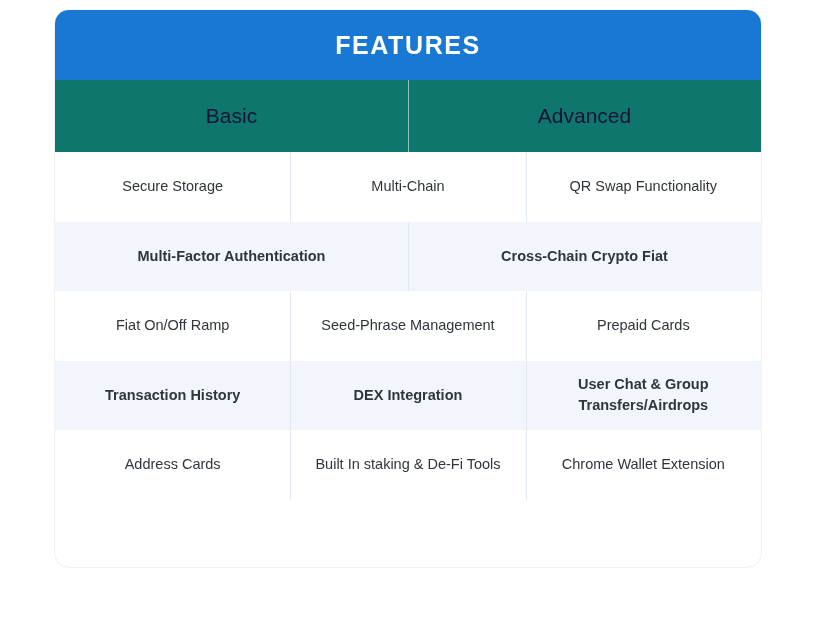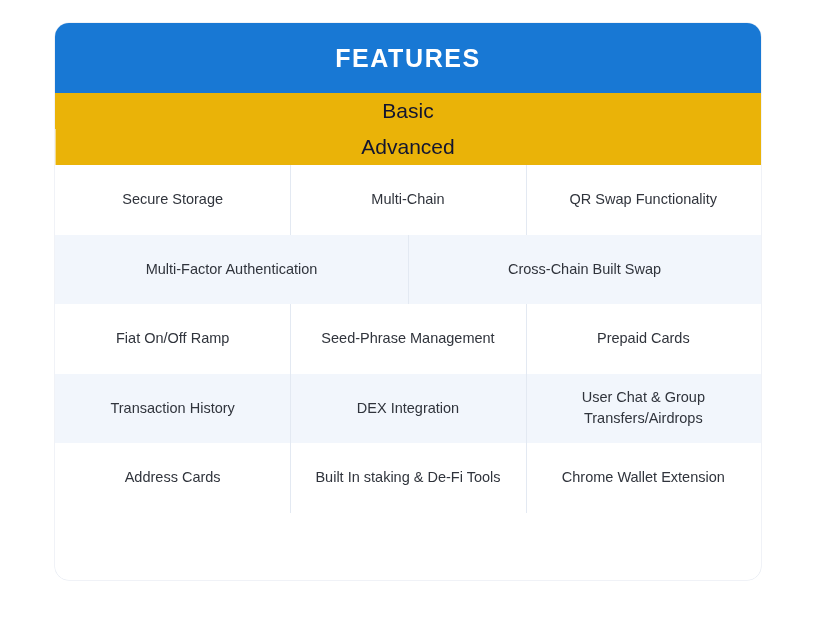--- a/index.html
+++ b/index.html
@@ -16,21 +16,21 @@
 
   .page {
     position: relative;
     width: 816px;
     height: 633px;
   }
 
   .features-card {
     position: absolute;
     left: 55px;
-    top: 23px;
+    top: 10px;
     width: 706px;
     height: 557px;
     border-radius: 14px;
     overflow: hidden;
     background: #ffffff;
     box-shadow: 0 0 0 0.5px rgba(200, 210, 225, 0.55);
   }
 
   
   .card-title {
@@ -44,22 +44,21 @@
     color: #ffffff;
     font-size: 25px;
     font-weight: bold;
     letter-spacing: 1.6px;
   }
 
   
   .col-head-row {
     display: flex;
     height: 72px;
-    background: #eab308;
-    flex-direction: column;
+    background: #0f766e;
   }
   .col-head {
     flex: 1 1 0;
     display: flex;
     align-items: center;
     justify-content: center;
     position: relative;
   }
   .col-head + .col-head::before {
     content: "";
@@ -80,20 +79,21 @@
   .table-body {
     background: #84cc16;
   }
   .row {
     display: flex;
     height: 69.5px;
     background: #ffffff;
   }
   .row.alt {
     background: #f2f6fc;
+    font-weight: bold;
   }
   .cell {
     flex: 1 1 0;
     display: flex;
     align-items: center;
     justify-content: center;
     text-align: center;
     position: relative;
     padding: 0 10px;
     box-sizing: border-box;
@@ -145,21 +145,21 @@
         <div class="cell">
           <span class="cell-text">QR Swap Functionality</span>
         </div>
       </div>
 
       <div class="row alt">
         <div class="cell">
           <span class="cell-text">Multi-Factor Authentication</span>
         </div>
         <div class="cell">
-          <span class="cell-text">Cross-Chain Built Swap</span>
+          <span class="cell-text">Cross-Chain Crypto Fiat</span>
         </div>
       </div>
 
       <div class="row">
         <div class="cell">
           <span class="cell-text">Fiat On/Off Ramp</span>
         </div>
         <div class="cell">
           <span class="cell-text">Seed-Phrase Management</span>
         </div>

